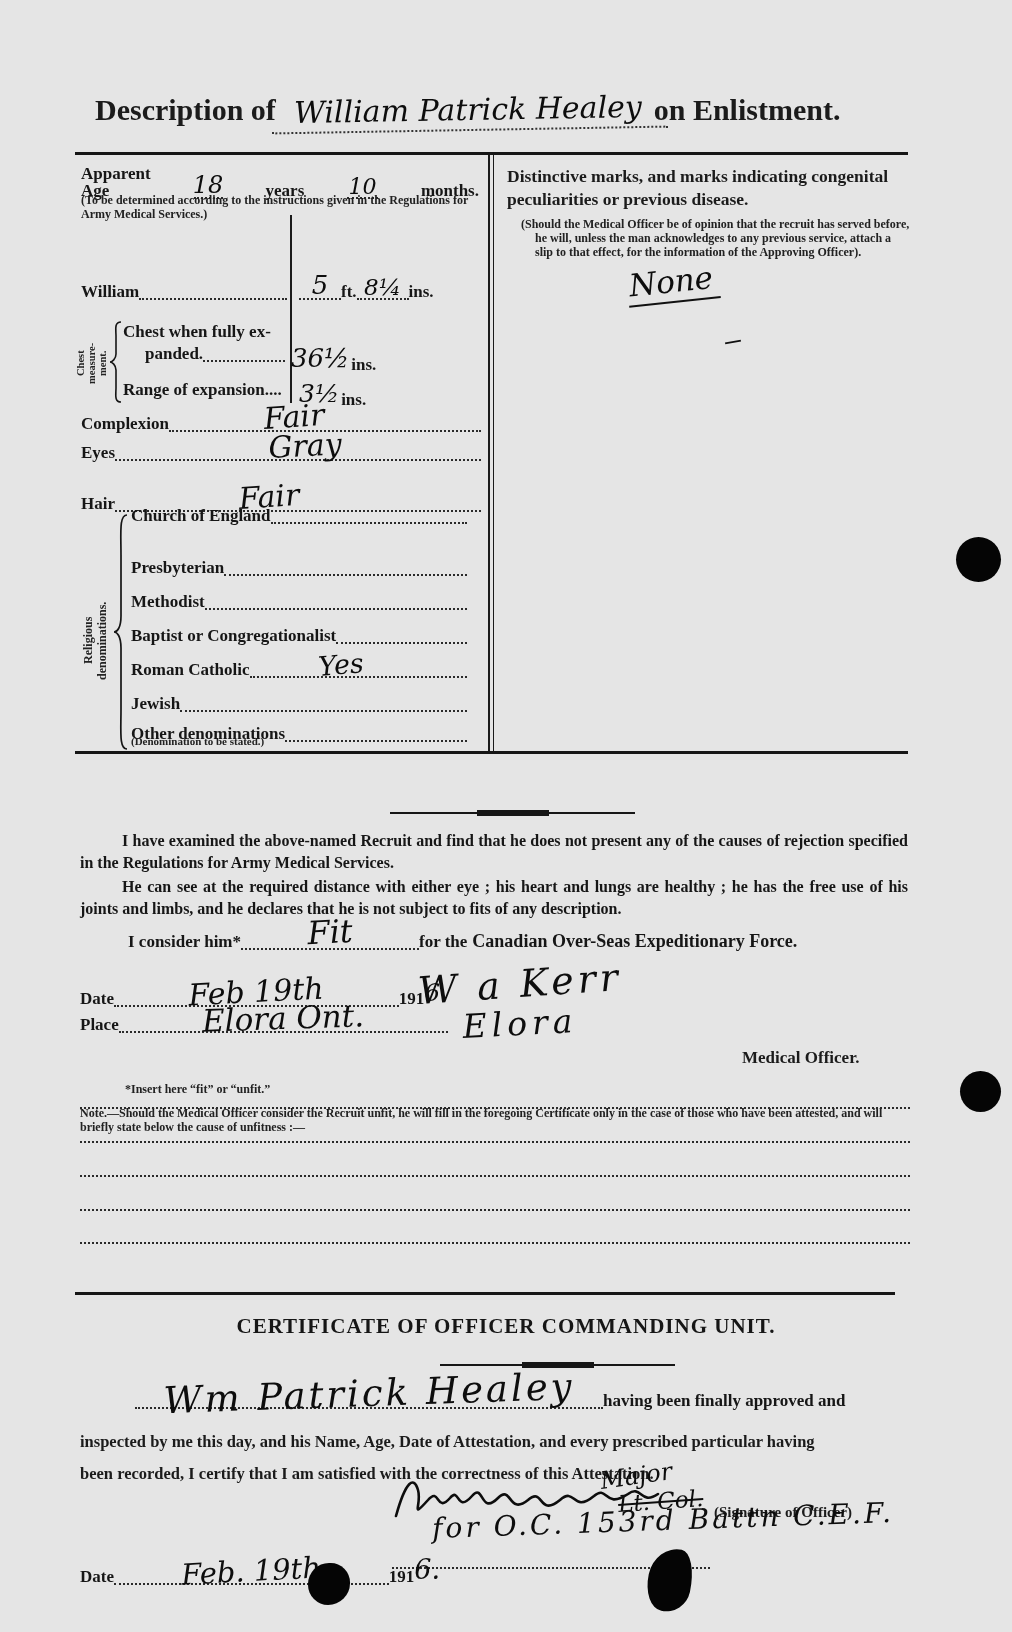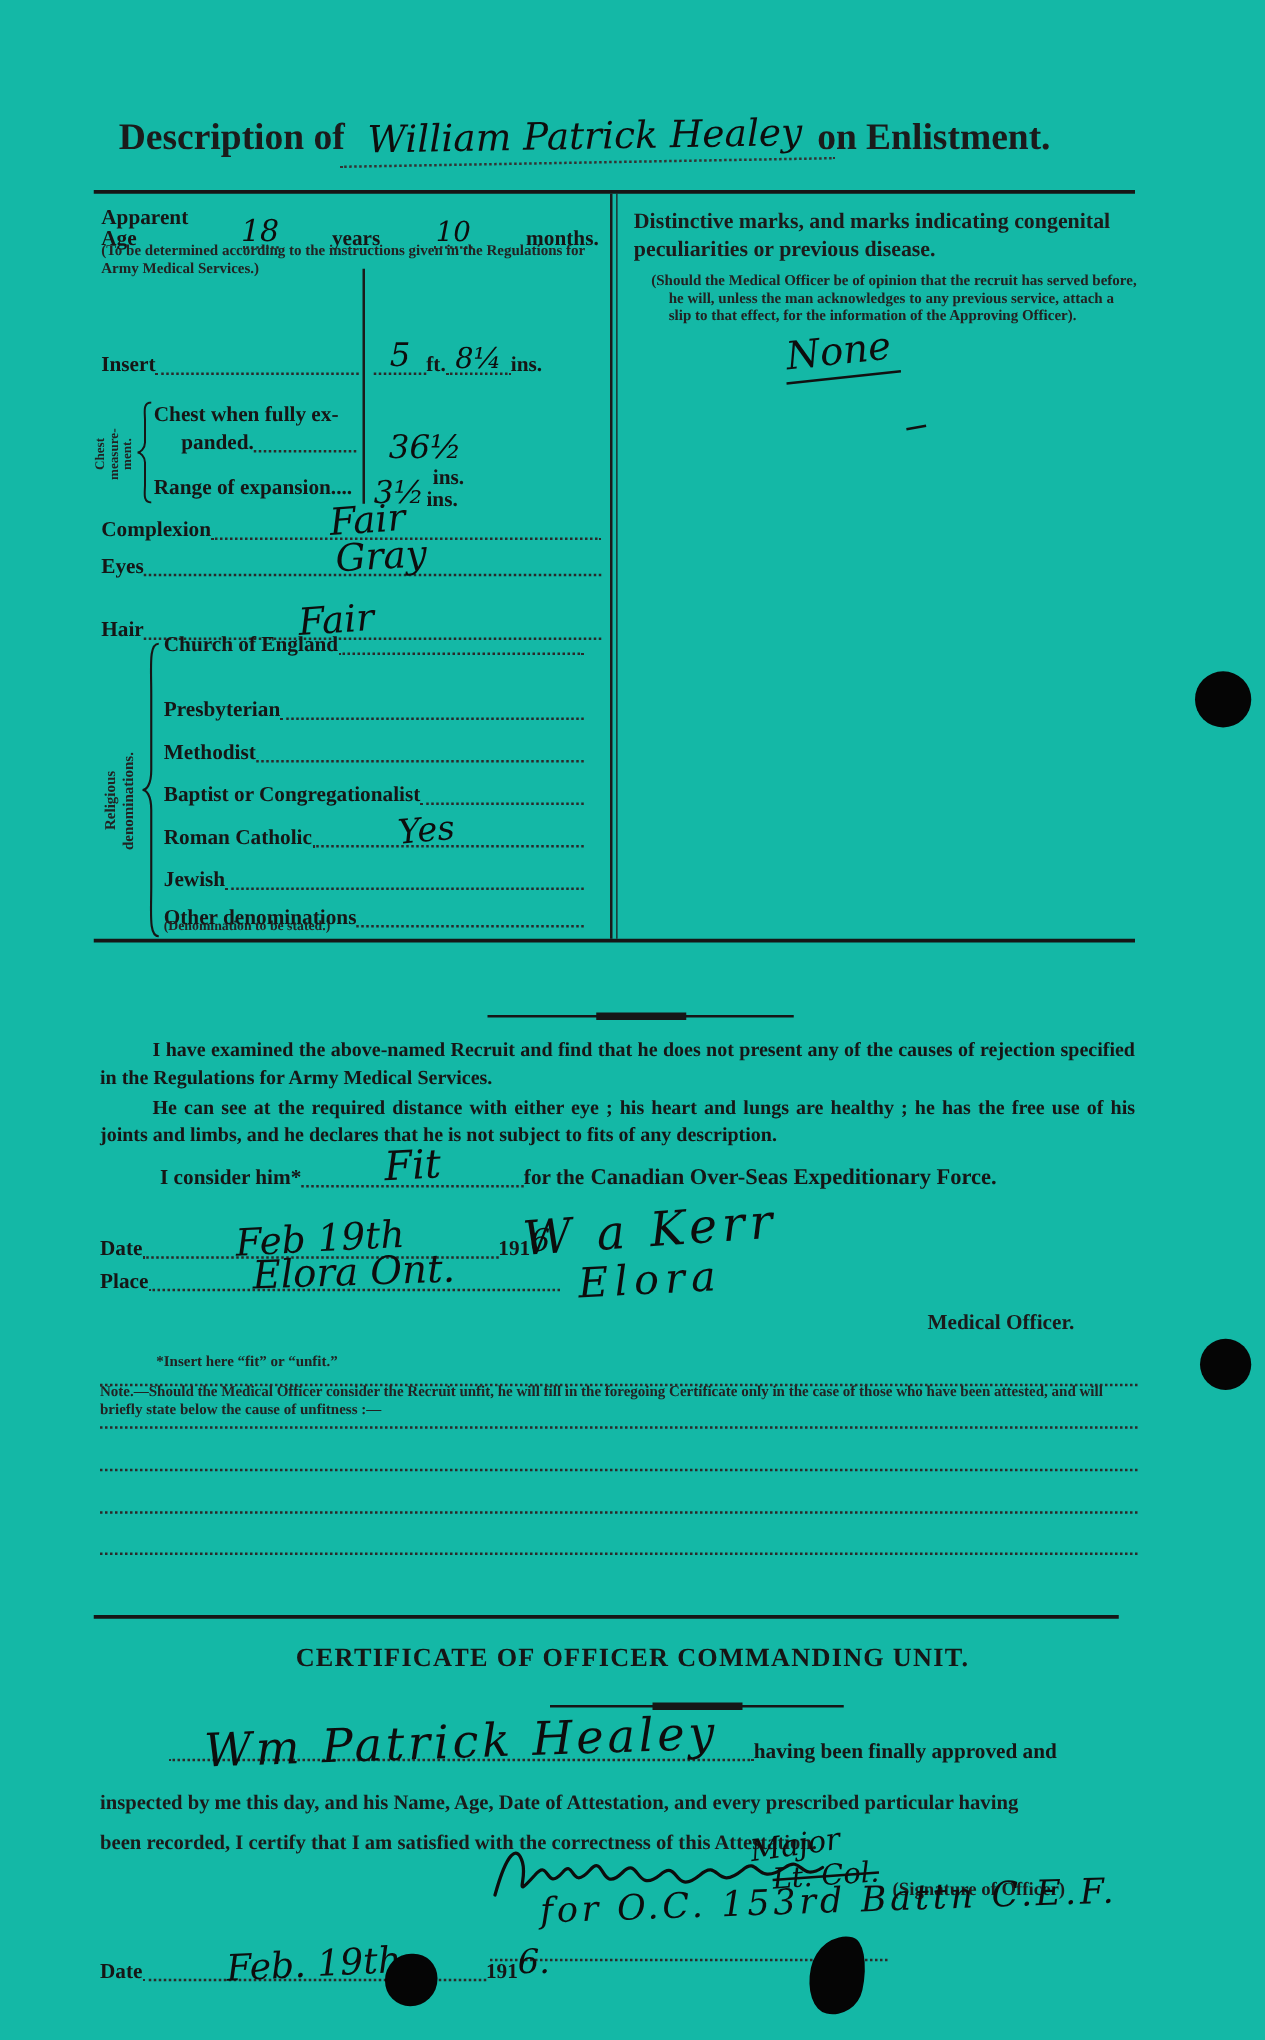--- a/index.html
+++ b/index.html
@@ -1,18 +1,18 @@
 <!DOCTYPE html>
 <html><head>
 <meta charset="utf-8">
 <style>
   html,body { margin:0; padding:0; background:#ffffff; }
   .page {
     position:relative; width:1012px; height:1632px; margin:0 auto;
-    background:#14b8a6; color:#161616; overflow:hidden;
+    background:#e5e5e5; color:#161616; overflow:hidden;
     font-family:"Liberation Serif", serif;
   }
   .print { font-weight:bold; color:#1b1b1b; }
   .smallprint { font-weight:bold; font-size:12px; line-height:1.18; color:#222; }
   .hw {
     font-family:"DejaVu Serif", serif; font-style:italic; font-weight:400;
     color:#0d0d0d; white-space:nowrap; display:inline-block;
   }
   .abs { position:absolute; }
   .row { display:flex; align-items:flex-end; }
@@ -69,21 +69,21 @@
       <span class="seg" style="width:110px;">
         <span class="hw" style="font-size:22px;">10</span>
       </span>
       <span class="lbl">months.</span>
     </div>
     <div class="abs smallprint" style="left:6px; top:38px; width:402px;">(To be determined according to the instructions given in the Regulations for Army Medical Services.)</div>
 
     <div class="abs" style="left:215px; top:60px; height:188px; border-left:2px solid #1b1b1b;"></div>
 
     <div class="abs row" style="left:6px; top:128px; width:206px;">
-      <span class="lbl">Insert</span>
+      <span class="lbl">William</span>
       <span class="seg fill"></span>
     </div>
     <div class="abs row" style="left:224px; top:128px; width:182px;">
       <span class="seg" style="width:42px;">
         <span class="hw" style="font-size:26px;">5</span>
       </span>
       <span class="lbl">ft.</span>
       <span class="seg" style="width:52px;">
         <span class="hw" style="font-size:23px;">8¼</span>
       </span>
@@ -99,21 +99,21 @@
         </svg>
     </div>
 
     <div class="abs" style="left:48px; top:166px; width:162px;">
       <div class="lbl" style="line-height:1.25;">Chest when fully ex-</div>
       <div class="row" style="margin-top:3px;">
         <span class="lbl" style="padding-left:22px;">panded.</span>
         <span class="seg fill"></span>
       </div>
     </div>
-    <div class="abs row" style="left:236px; top:188px;flex-direction:column;">
+    <div class="abs row" style="left:216px; top:188px;">
       <span class="hw" style="font-size:26px; margin-right:2px;">36½</span>
       <span class="lbl">ins.</span>
     </div>
 
     <div class="abs row" style="left:48px; top:226px; width:162px;">
       <span class="lbl">Range of expansion....</span>
     </div>
     <div class="abs row" style="left:224px; top:224px;">
       <span class="hw" style="font-size:25px; margin-right:2px;">3½</span>
       <span class="lbl">ins.</span>

